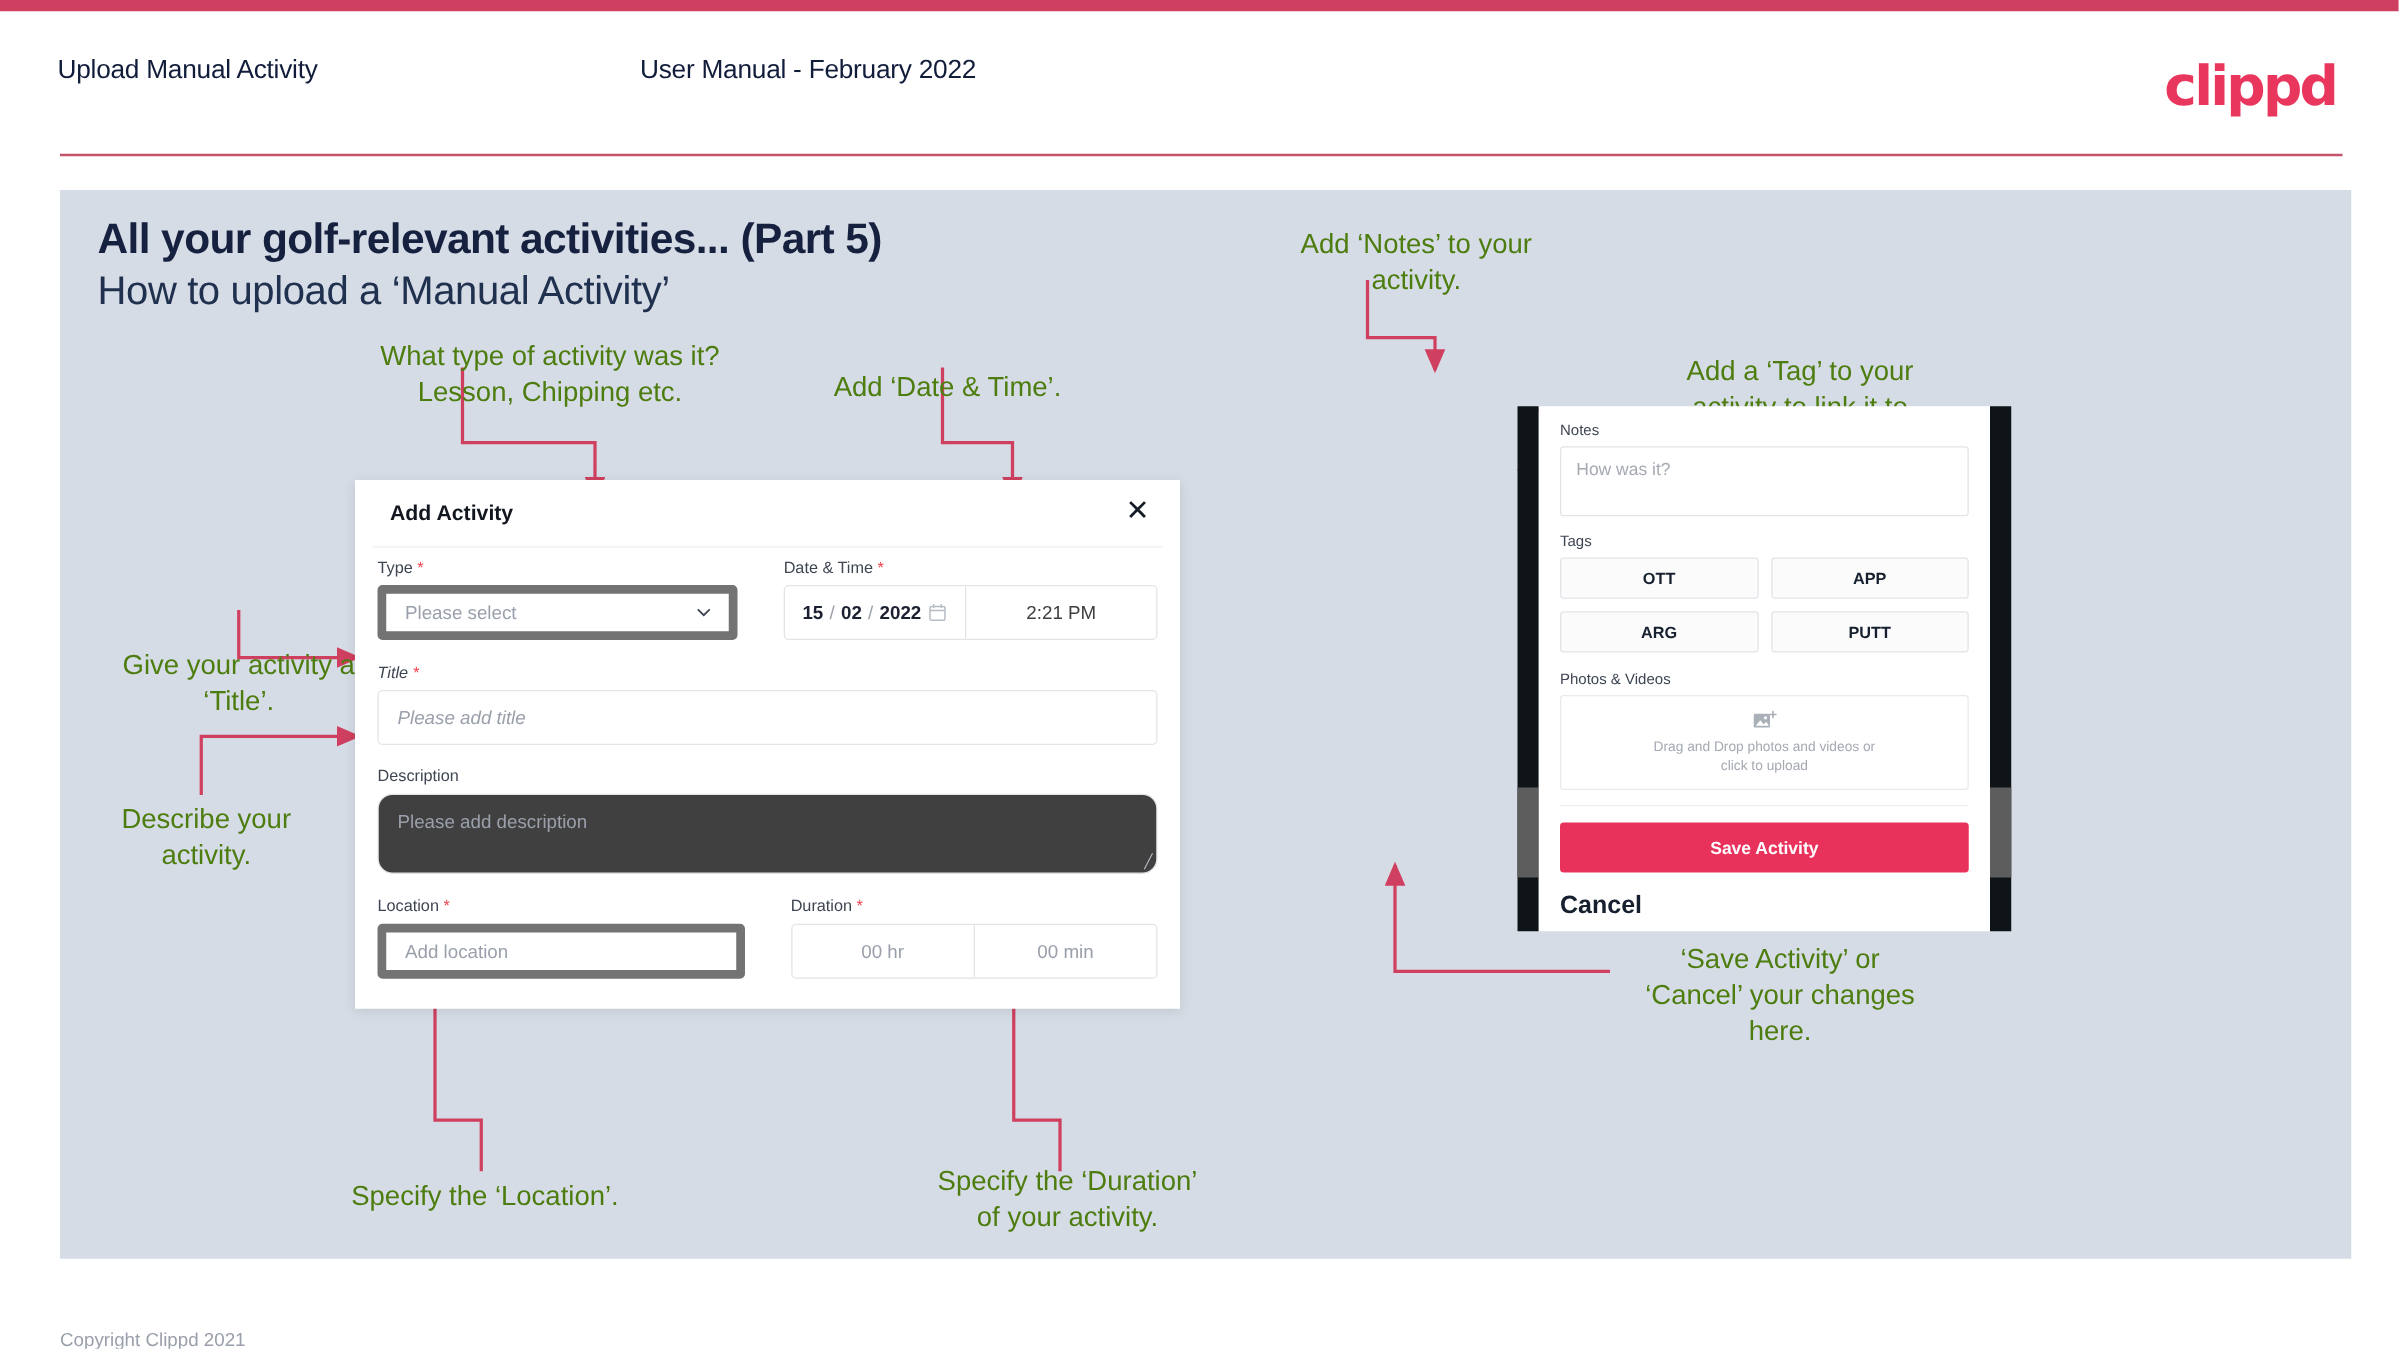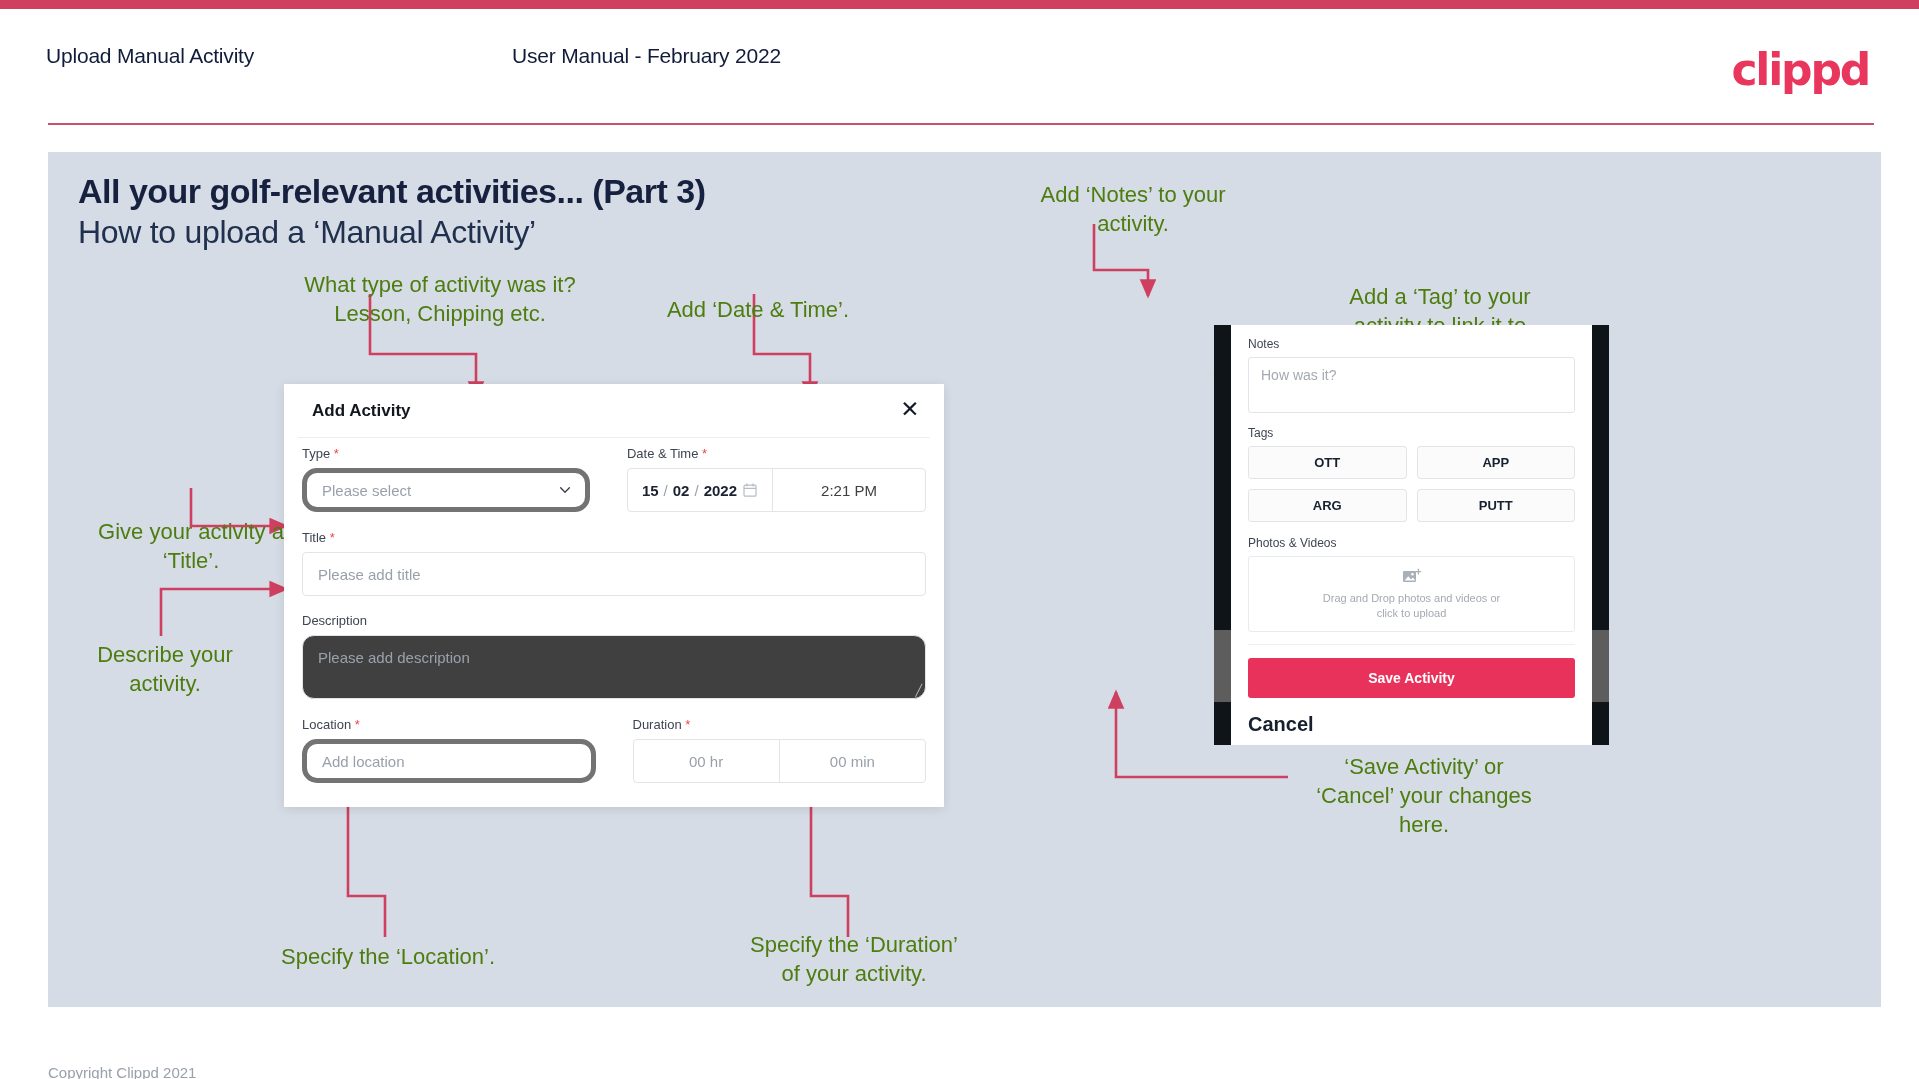--- a/index.html
+++ b/index.html
@@ -111,22 +111,22 @@
   .dialog-body { position: absolute; left: 0; top: 62px; width: 660px; }
 
   .field-label {
     font-size: 13px; color: #3e4552; margin-bottom: 7px;
     font-weight: 400;
   }
   .req { color: #f0434f; font-size: 13px; }
 
   .input-box {
     background: #fff;
-    border: 5px solid #737373;
-    border-radius: 15px;
+    border: 7px solid #737373;
+    border-radius: 4px;
     height: 44px;
     display: flex; align-items: center;
     padding: 0 15px;
     font-size: 15px; color: #9aa0ab;
   }
 
   .row { display: flex; gap: 37px; padding: 0 18px; }
   .col-left  { width: 306px; }
   .col-right { width: 306px; }
 
@@ -278,21 +278,21 @@
 
   <div class="top-bar"></div>
 
   <div class="header-title">Upload Manual Activity</div>
   <div class="header-subtitle">User Manual - February 2022</div>
   <div class="brand-logo">clippd</div>
   <div class="header-rule"></div>
 
   <div class="slide">
 
-    <div class="slide-title-main">All your golf-relevant activities... (Part 3)</div>
+    <div class="slide-title-main">All your golf-relevant activities... (Part 5)</div>
     <div class="slide-title-sub">How to upload a ‘Manual Activity’</div>
 
     <svg class="connectors" viewBox="0 0 1833 855">
       <defs>
         <marker id="ah" markerWidth="8" markerHeight="8" refX="6.4" refY="3.2" orient="auto">
           <path d="M0,0 L7.4,3.2 L0,6.4 z" fill="#cf4060"></path>
         </marker>
       </defs>
       <g stroke="#cf4060" stroke-width="2.6" fill="none" marker-end="url(#ah)">
 
@@ -380,21 +380,21 @@
                   <rect x="2" y="3.2" width="12" height="11" rx="1.3" stroke="#b6bbc4" stroke-width="1.2" fill="none"></rect>
                   <path d="M2 6.3 H14" stroke="#b6bbc4" stroke-width="1.2"></path>
                   <path d="M5 1.8 V4 M11 1.8 V4" stroke="#b6bbc4" stroke-width="1.2" stroke-linecap="round"></path>
                 </svg>
               </div>
               <div class="dt-time">2:21 PM</div>
             </div>
           </div>
         </div>
 
-        <div class="full-field" style="margin-top:18px;">
+        <div class="full-field" style="margin-top:18px;font-style:italic;">
           <div class="field-label">
             <span>Title</span>
             <span class="req">*</span>
           </div>
           <div class="full-input">
             <span>Please add title</span>
           </div>
         </div>
 
         <div class="full-field" style="margin-top:17px;">

